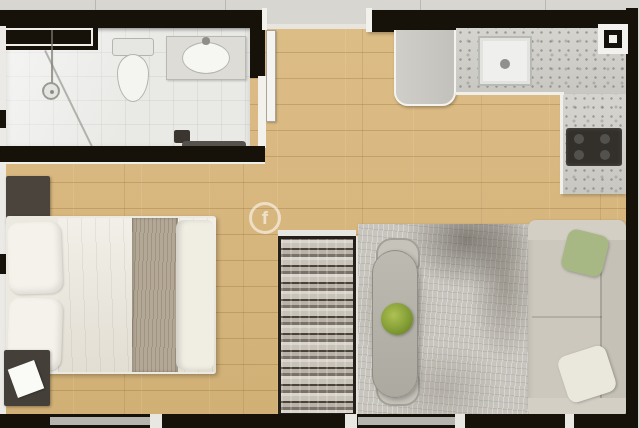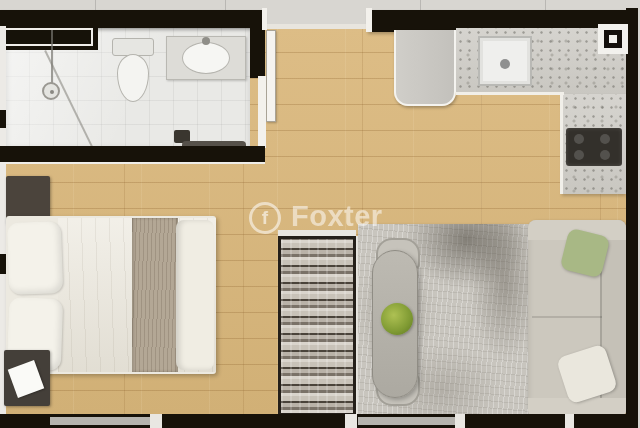--- a/index.html
+++ b/index.html
@@ -215,15 +215,14 @@
   <div class="abs bottom-window" style="left:358px;width:97px;"></div>
   <div class="abs bottom-sliver" style="left:150px;width:12px;"></div>
   <div class="abs bottom-sliver" style="left:345px;width:12px;"></div>
   <div class="abs bottom-sliver" style="left:455px;width:10px;"></div>
   <div class="abs bottom-sliver" style="left:565px;width:9px;"></div>
   <div class="abs outside-right"></div>
 
   <div class="abs wm-logo">
     <span>f</span>
   </div>
-  <div class="abs wm-text">Foxter</div>
 
 </div>
 
 </body></html>

